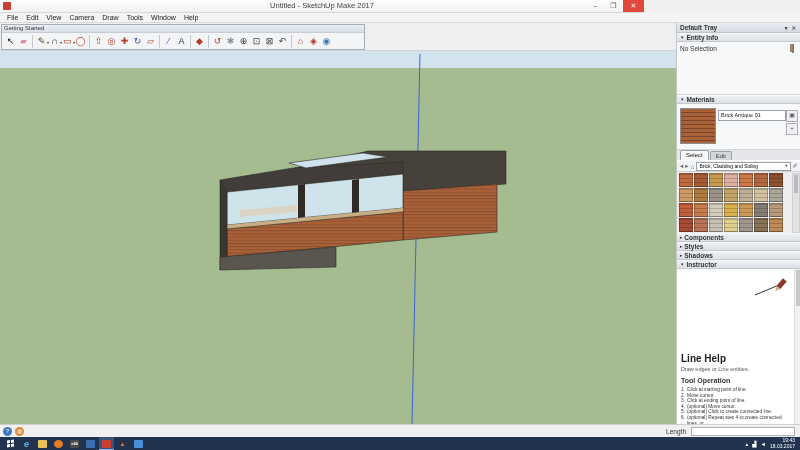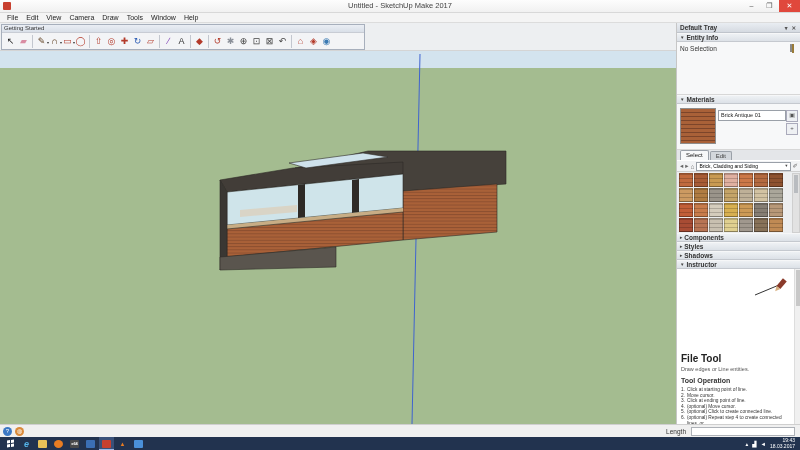--- a/index.html
+++ b/index.html
@@ -1,19 +1,19 @@
 <!DOCTYPE html>
 <html><head>
 <meta charset="utf-8">
 <style>
   html,body{margin:0;padding:0}
   body{width:800px;height:450px;position:relative;overflow:hidden;background:#f0f0f0;
        font-family:"Liberation Sans",sans-serif;-webkit-font-smoothing:antialiased}
   
-  .titlebar{position:absolute;top:0;left:0;width:800px;height:13px;
+  .titlebar{position:absolute;top:0;left:0;width:644px;height:13px;
     background:linear-gradient(#fdfdfd,#f1f1f1);border-bottom:1px solid #d8d8d8;box-sizing:border-box}
   .app-icon{position:absolute;left:3px;top:2px;width:8px;height:8px;background:#c8402f;border-radius:1px}
   .title-text{position:absolute;left:0;right:0;top:1px;text-align:center;font-size:7.5px;color:#444}
   .win-btn{position:absolute;top:0;height:12px;line-height:12px;text-align:center;font-size:7px;color:#555}
   .btn-min{right:40px;width:17px}
   .btn-max{right:22px;width:17px}
   .btn-close{right:0;width:21px;background:#e0483c;color:#fff}
   
   .menubar{position:absolute;top:13px;left:0;width:800px;height:10px;background:#f4f4f4;
     border-bottom:1px solid #dcdcdc;box-sizing:border-box;display:flex;padding-left:3px}
@@ -287,21 +287,21 @@
     <span>Instructor</span>
   </div>
   <div class="tray-abs panel inst-body">
     <svg class="inst-img" width="38" height="22">
       <line x1="2" y1="18" x2="26" y2="8" stroke="#333" stroke-width="1"></line>
       <g transform="rotate(40 29 7)">
         <rect x="26" y="2" width="5" height="10" fill="#8a3a2a"></rect>
         <polygon points="26,12 31,12 28.5,17" fill="#d8b080"></polygon>
       </g>
     </svg>
-    <div class="inst-title">File Tool</div>
+    <div class="inst-title">Line Help</div>
     <div class="inst-desc">Draw edges or Line entities.</div>
     <div class="inst-op">Tool Operation</div>
     <div class="inst-steps" id="steps-list">
         <div class="step">
           <span>1.</span>
           <span>Click at starting point of line.</span>
         </div>
         <div class="step">
           <span>2.</span>
           <span>Move cursor.</span>

